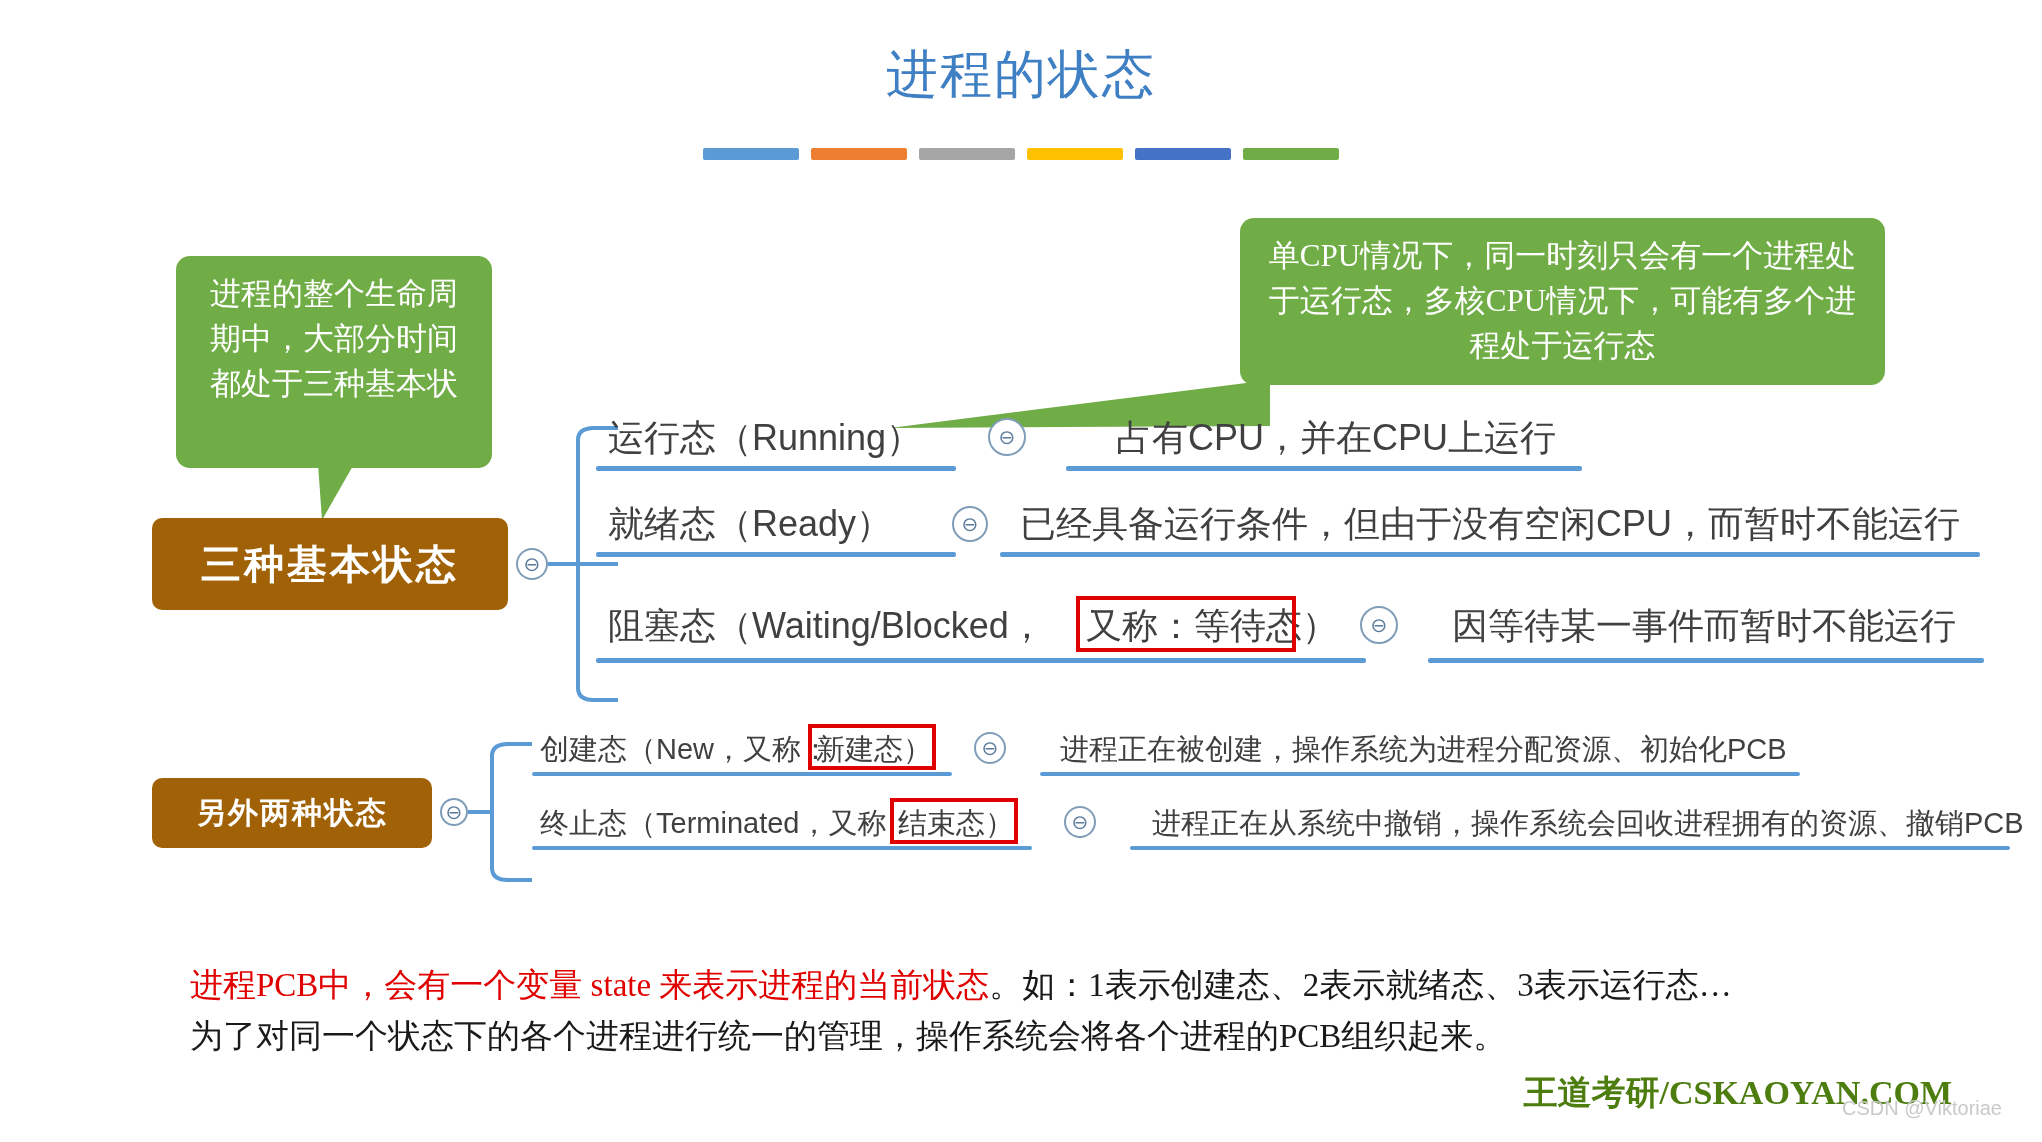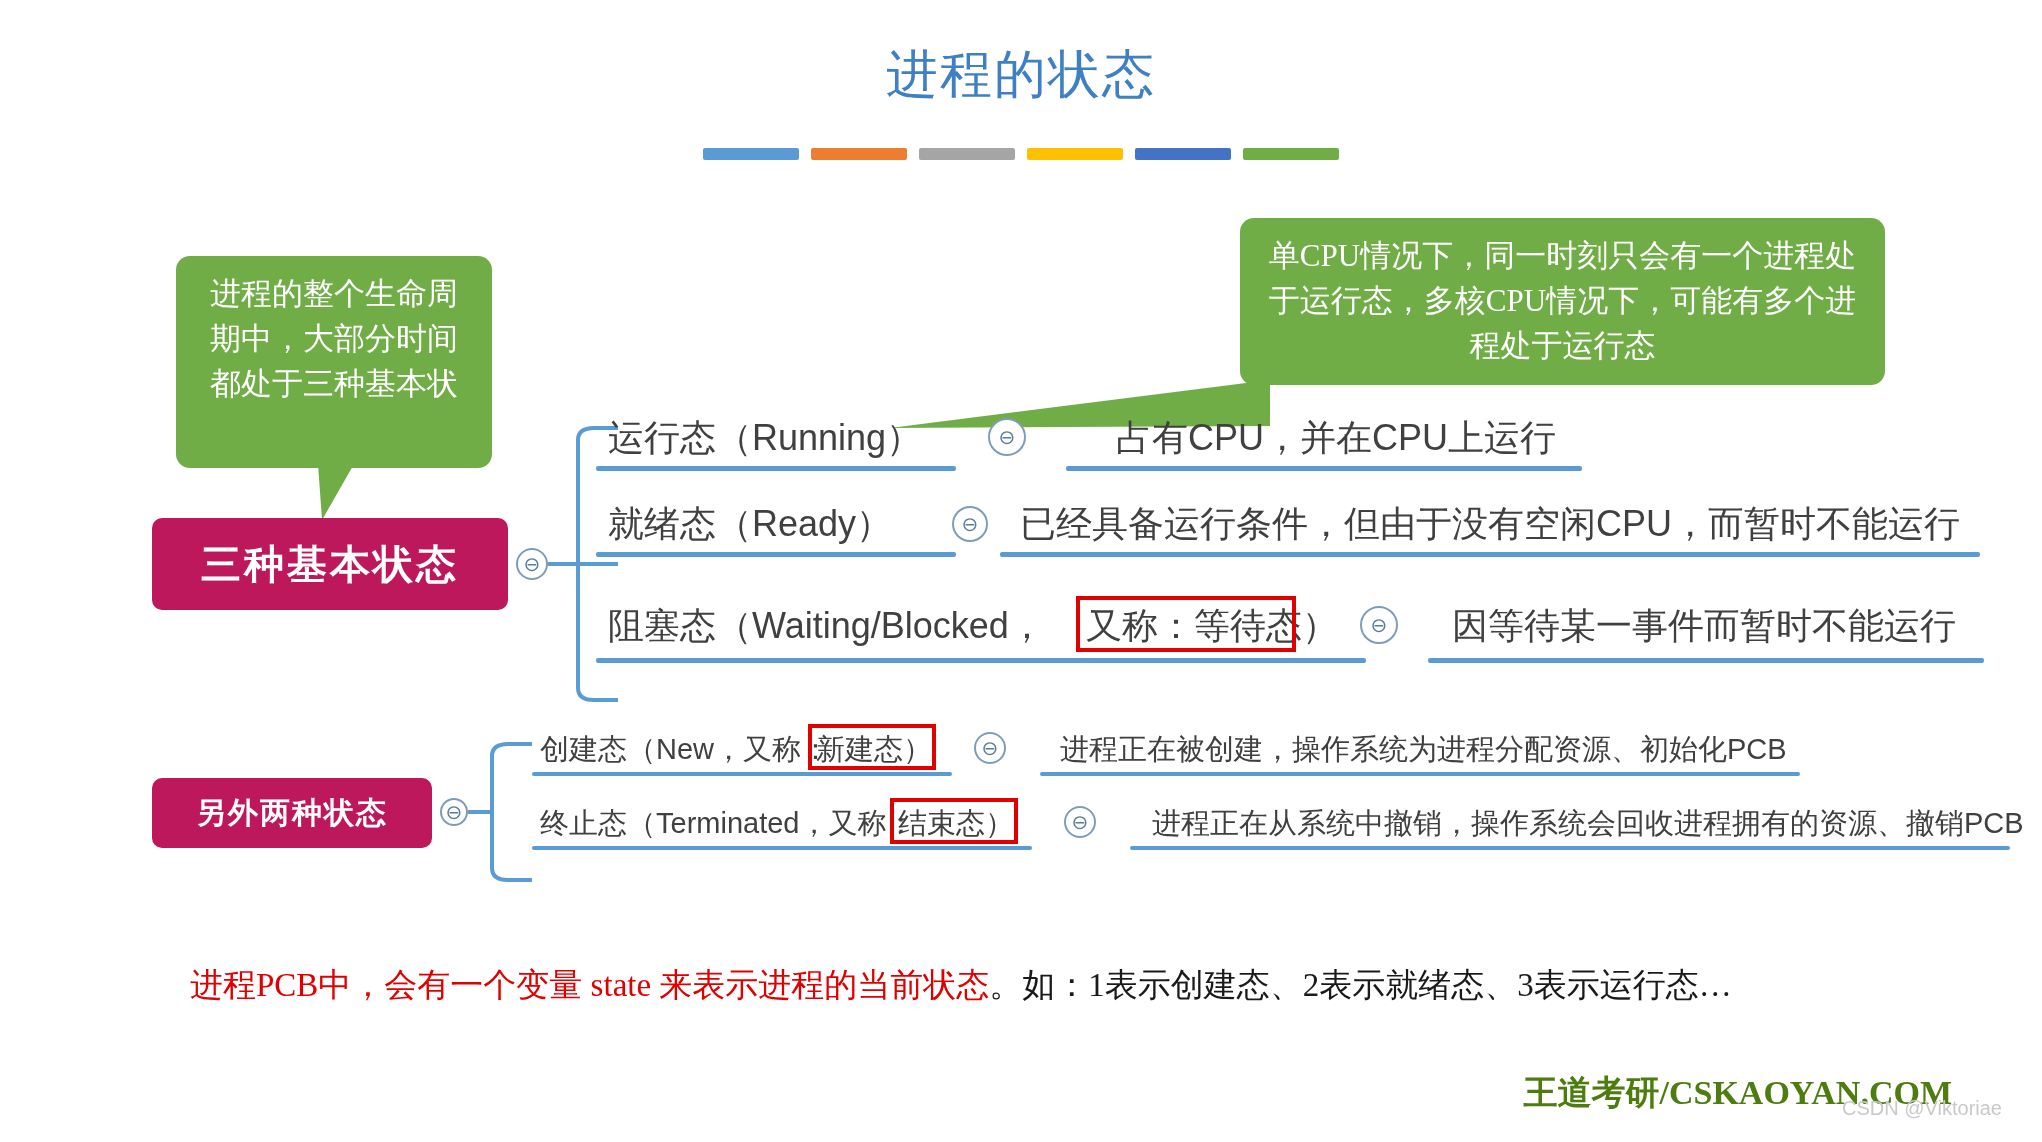--- a/index.html
+++ b/index.html
@@ -81,21 +81,21 @@
   #tail-right {
     left: 890px;
     top: 380px;
     width: 380px;
     height: 50px;
   }
 
   
   .pill {
     position: absolute;
-    background: #be185d;
+    background: #a16207;
     color: #ffffff;
     font-weight: bold;
     border-radius: 10px;
     display: flex;
     align-items: center;
     justify-content: center;
     box-sizing: border-box;
   }
   #pill-basic {
     left: 152px;
@@ -259,16 +259,17 @@
 <div class="rowline thin" style="left:532px; top:846px; width:500px;"></div>
 <div class="rowtext t-md" style="left:540px; top:804px;">终止态（Terminated，又称：</div>
 <div class="rowtext t-md" style="left:898px; top:804px;">结束态）</div>
 <div class="redbox" style="left:890px; top:798px; width:128px; height:46px;"></div>
 <div class="collapse" style="left:1064px; top:806px; width:32px; height:32px;">⊖</div>
 <div class="rowtext t-md" style="left:1152px; top:804px;">进程正在从系统中撤销，操作系统会回收进程拥有的资源、撤销PCB</div>
 <div class="rowline thin" style="left:1130px; top:846px; width:880px;"></div>
 
 <div class="note">
   <span class="red">进程PCB中，会有一个变量 state 来表示进程的当前状态</span><span>。如：1表示创建态、2表示就绪态、3表示运行态…</span><br>
+  <span>为了对同一个状态下的各个进程进行统一的管理，操作系统会将各个进程的PCB组织起来。</span>
 </div>
 
 <div class="footer">王道考研/CSKAOYAN.COM</div>
 <div class="watermark">CSDN @Viktoriae</div>
 
 </body></html>

